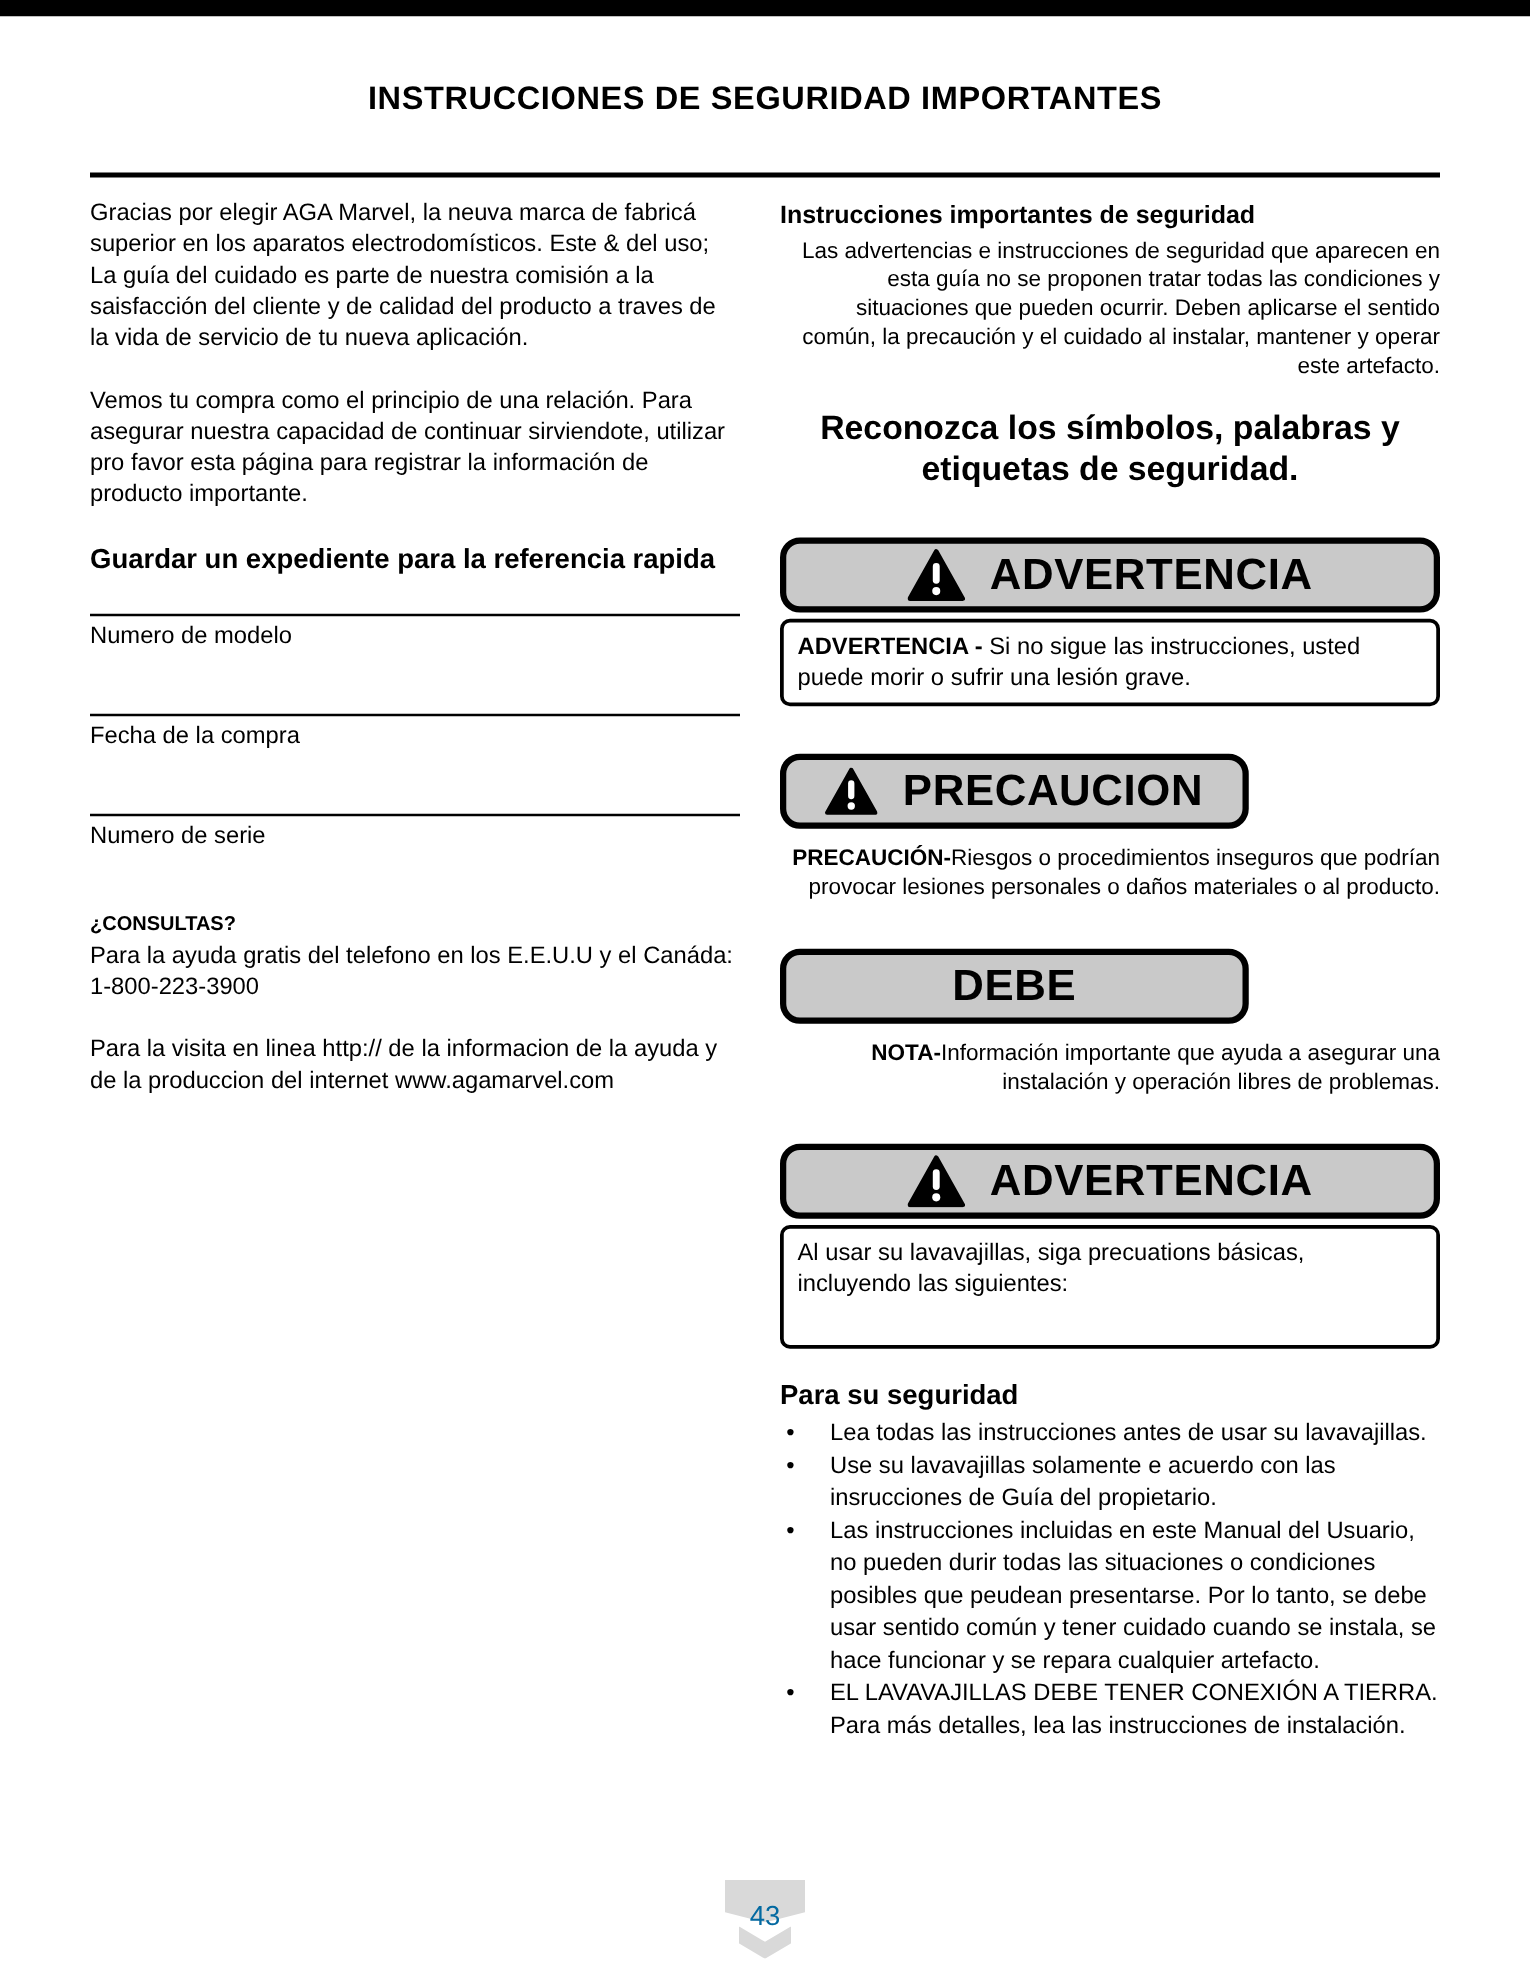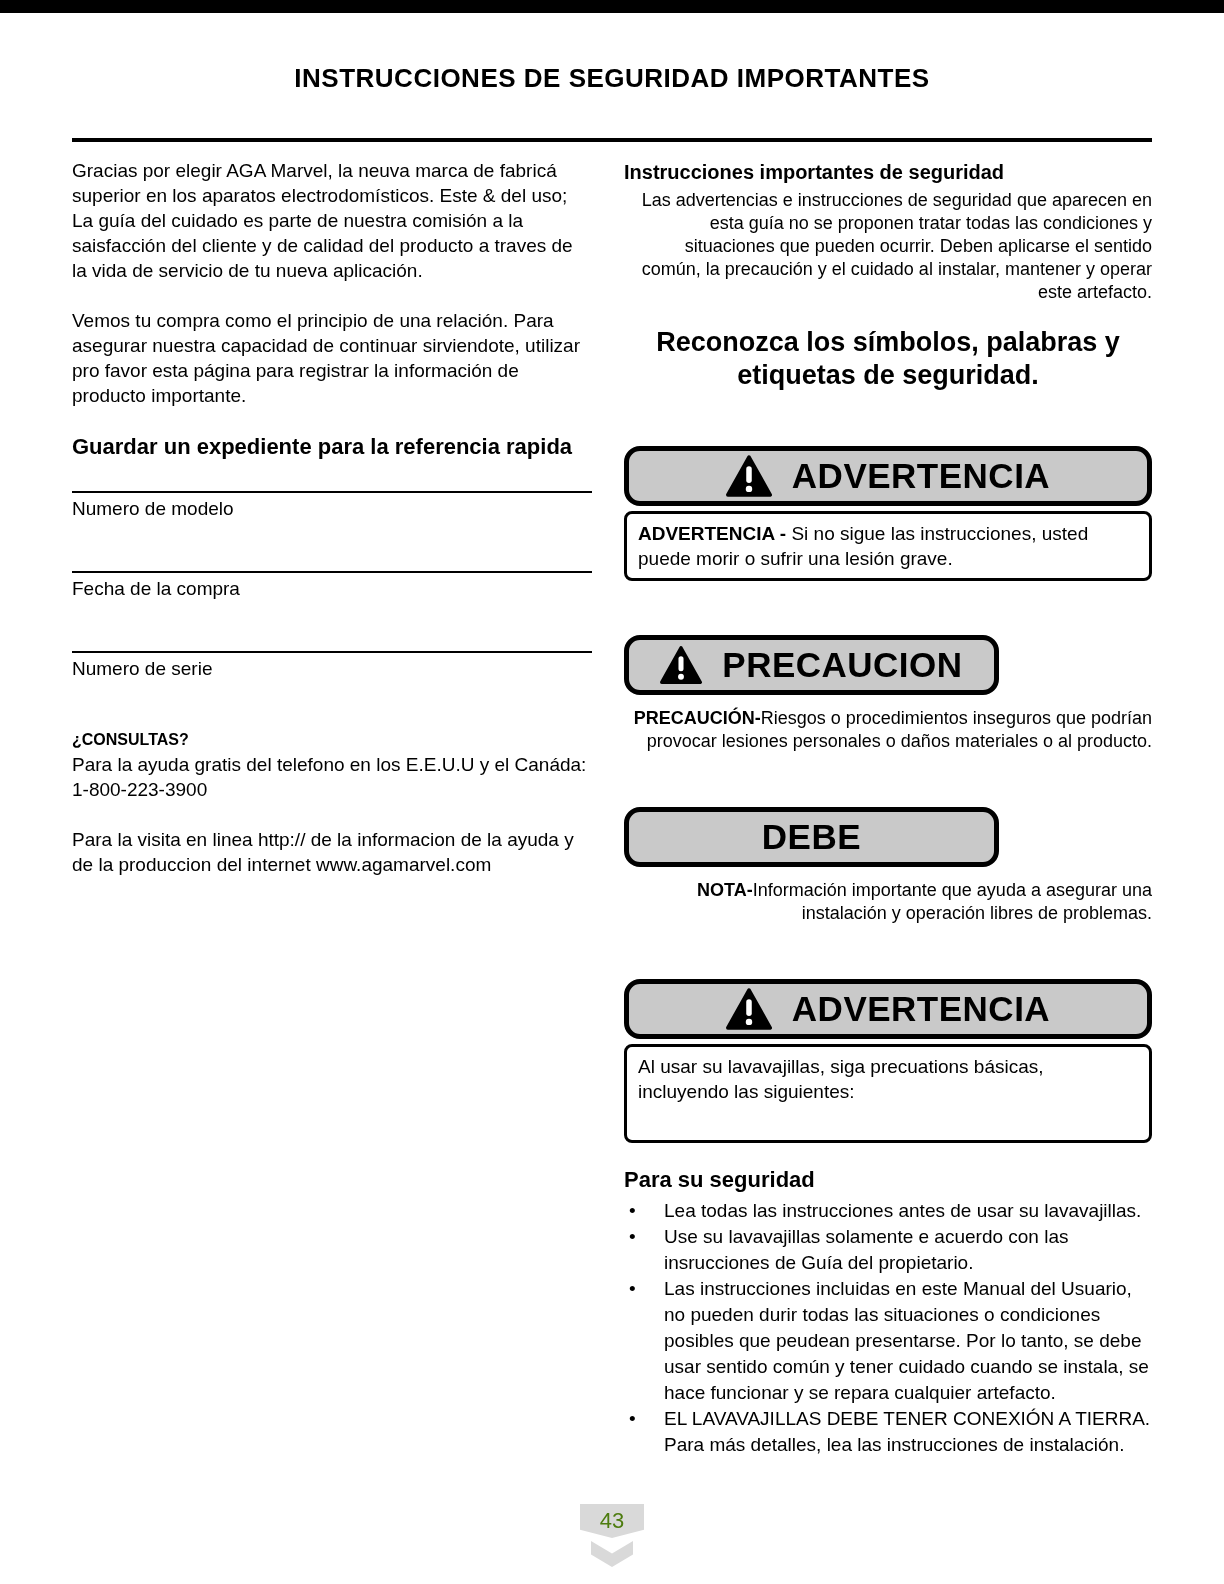--- a/index.html
+++ b/index.html
@@ -78,21 +78,21 @@
     margin: 0;
     text-align: right;
   }
   .symbols-heading {
     font-size: 27px;
     font-weight: 700;
     text-align: center;
     line-height: 33px;
     margin: 22px 6px 0;
   }
-  .warnblock { margin-top: 54px; }
+  .warnblock { margin-top: 38px; }
   .warn-header {
     border: 5px solid #000;
     border-radius: 16px;
     background: #c9c9c9;
     display: flex;
     align-items: center;
     justify-content: center;
     gap: 20px;
     height: 60px;
   }
@@ -154,23 +154,23 @@
     top: 37px; left: 15px;
     width: 42px; height: 26px;
     background: #d9d9d9;
     clip-path: polygon(0 0, 50% 48%, 100% 0, 100% 52%, 50% 100%, 0 52%);
   }
   .pg-num {
     position: relative;
     z-index: 1;
     text-align: center;
     width: 72px;
-    padding-top: 4px;
+    padding-top: 16px;
     font-size: 22px;
-    color: #4d7c0f;
+    color: #0369a1;
   }
 </style>
 </head>
 <body>
 
 <div class="page">
   <div class="topbar"></div>
 
   <h1 class="doc-title">INSTRUCCIONES DE SEGURIDAD IMPORTANTES</h1>
   <div class="rule"></div>

